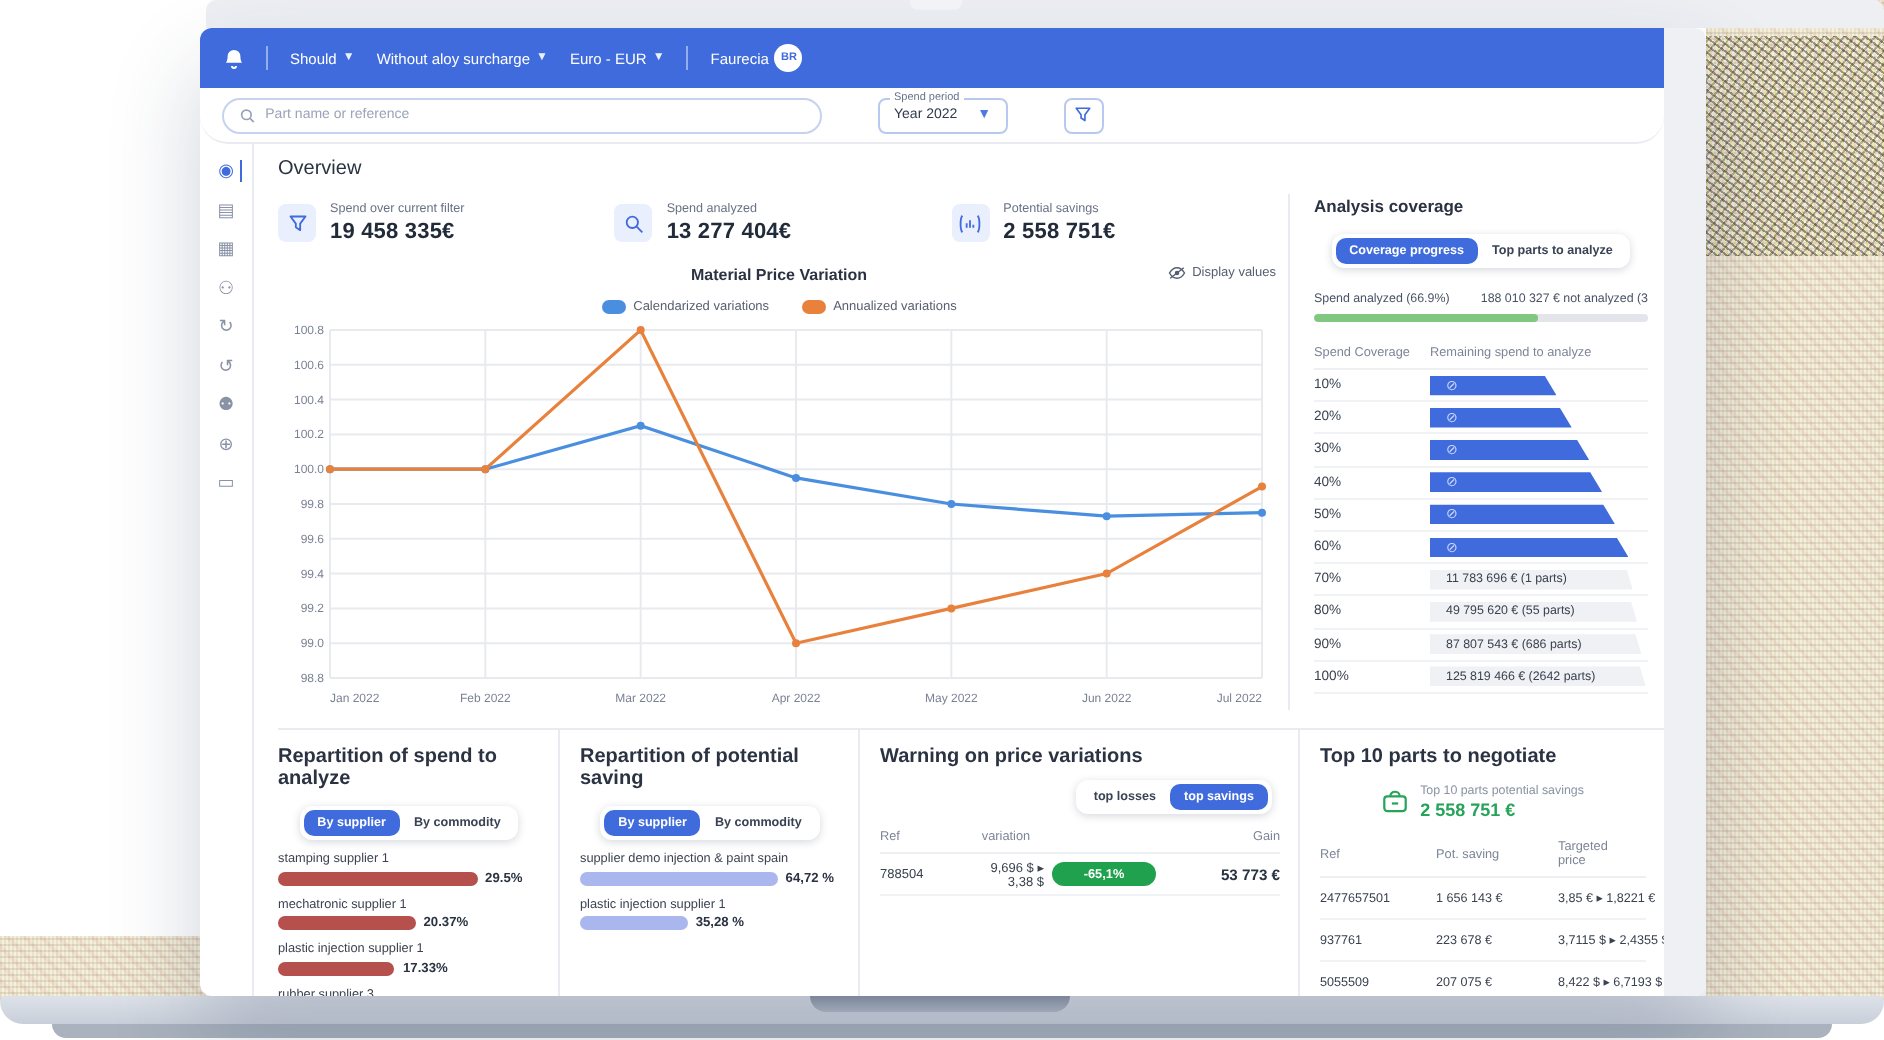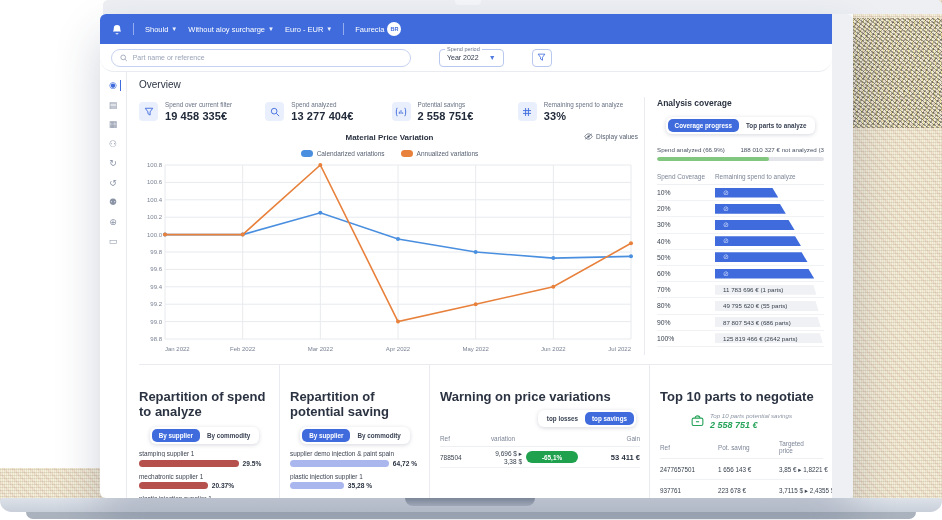--- a/index.html
+++ b/index.html
@@ -106,39 +106,39 @@
   .cov-bar.value  { background:#f0f1f4; color:#39424f; font-size:6.2px; clip-path:polygon(0 0, calc(100% - 3px) 0, 100% 100%, 0 100%); }
 
   
   .bottom-row { display:flex; border-top:1px solid #e9ebf0; margin-top:9px; height:134px; overflow:hidden; }
   .bpanel { padding:8px 9px 0 0; overflow:hidden; }
   .bpanel + .bpanel { border-left:1px solid #e9ebf0; padding-left:10px; }
   .bp1 { width:140px; flex:none; }
   .bp2 { width:150px; flex:none; }
   .bp3 { width:220px; flex:none; }
   .bp4 { flex:1; position:relative; }
-  .bpanel .panel-title { font-size:13px;margin-top:16px; }
+  .bpanel .panel-title { font-size:10px; }
   .bp-tabs-row { display:flex; justify-content:center; margin:8px 0 6px; }
   .rep-item { margin-top:6px; }
   .rep-label { font-size:6.4px; color:#3c4350; margin-bottom:2.5px; white-space:nowrap; overflow:hidden; }
   .rep-bar-row { display:flex; align-items:center; gap:4px; }
   .rep-bar { height:7px; border-radius:3.5px; }
   .rep-value { font-size:6.6px; font-weight:bold; color:#2b3342; white-space:nowrap; }
 
   .warn-tabs-row { display:flex; justify-content:flex-end; margin:6px 4px 8px 0; }
   .warn-table { width:100%; }
   .warn-hdr, .warn-row { display:grid; grid-template-columns:40px 1fr 52px 58px; align-items:center; gap:4px; }
   .warn-hdr { font-size:6.4px; color:#7c8596; padding-bottom:4px; border-bottom:1px solid #edeff2; }
   .warn-hdr .h-var { text-align:center; } .warn-hdr .h-gain { text-align:right; }
   .warn-row { height:21px; border-bottom:1px solid #f0f2f5; font-size:6.5px; color:#39424f; }
   .warn-row .variation { text-align:right; color:#39424f; }
   .badge { background:#1fa14e; color:#fff; font-size:6.4px; font-weight:bold; border-radius:8px; padding:2.5px 0; text-align:center; }
   .warn-row .gain { text-align:right; font-size:7.6px; font-weight:bold; color:#2b3342; }
 
-  .tp-summary { display:flex; gap:6px; justify-content:center; align-items:center; margin:8px 0 10px;font-style:italic; }
+  .tp-summary { display:flex; gap:6px; justify-content:center; align-items:center; margin:8px 0 10px; }
   .tp-sum-icon { color:#27a35a; }
   .tp-sum-label { font-size:6.2px; color:#8a93a3; margin-bottom:1px; }
   .tp-sum-value { font-size:9px; font-weight:600; color:#27a35a; }
   .tp-hdr, .tp-row { display:grid; grid-template-columns:55px 58px 1fr 8px; align-items:center; gap:3px; }
   .tp-hdr { font-size:6.4px; color:#7c8596; padding-bottom:4px; border-bottom:1px solid #edeff2; }
   .tp-row { height:21px; border-bottom:1px solid #f0f2f5; font-size:6.3px; color:#39424f; }
   .tp-row .target { text-align:right; white-space:nowrap; }
 </style>
 </head>
 <body>
@@ -254,31 +254,20 @@
                   <div class="kpi">
                     <div class="kpi-icon">
                       <svg width="12" height="10" viewBox="0 0 14 12">
                         <path d="M2.4 1C1 2.7 1 9.3 2.4 11M11.6 1C13 2.7 13 9.3 11.6 11" fill="none" stroke="currentColor" stroke-width="1.1"></path>
                         <path d="M5 8.2V5.6M7 8.2V3.8M9 8.2V6.4" stroke="currentColor" stroke-width="1.1"></path>
                       </svg>
                     </div>
                     <div>
                       <div class="kpi-label">Potential savings</div>
                       <div class="kpi-value">2 558 751€</div>
-                    </div>
-                  </div>
-                  <div class="kpi">
-                    <div class="kpi-icon">
-                      <svg width="10" height="10" viewBox="0 0 12 12">
-                        <path d="M4.3 1.2v9.6M7.7 1.2v9.6M1.2 4.3h9.6M1.2 7.7h9.6" stroke="currentColor" stroke-width="1.1"></path>
-                      </svg>
-                    </div>
-                    <div>
-                      <div class="kpi-label">Remaining spend to analyze</div>
-                      <div class="kpi-value">33%</div>
                     </div>
                   </div>
                 </div>
 
               <div class="chart-card">
                 <div class="chart-head">
                   <span>Material Price Variation</span>
                   <span class="display-values">
                     <svg class="icon-svg" width="9" height="7" viewBox="0 0 12 9">
                         <path d="M1 4.5C2.3 2.2 4 1 6 1s3.7 1.2 5 3.5C9.7 6.8 8 8 6 8S2.3 6.8 1 4.5Z" fill="none" stroke="#555f70"></path>
@@ -538,21 +527,21 @@
                   <span>Ref</span>
                   <span class="h-var">variation</span>
                   <span></span>
                   <span class="h-gain">Gain</span>
                 </div>
                 <div id="warn-rows">
                     <div class="warn-row">
                       <span>788504</span>
                       <span class="variation">9,696 $ ▸ 3,38 $</span>
                       <span class="badge">-65,1%</span>
-                      <span class="gain">53 411 €</span>
+                      <span class="gain">53 773 €</span>
                     </div>
                   </div>
               </div>
             </div>
 
             <div class="bpanel bp4">
               <div class="panel-title">Top 10 parts to negotiate</div>
               <div class="tp-summary">
                 <svg class="tp-sum-icon" width="13" height="12" viewBox="0 0 14 13">
                     <rect x="1.2" y="3.4" width="11.6" height="8" rx="1.6" fill="none" stroke="#27a35a" stroke-width="1.2"></rect>

